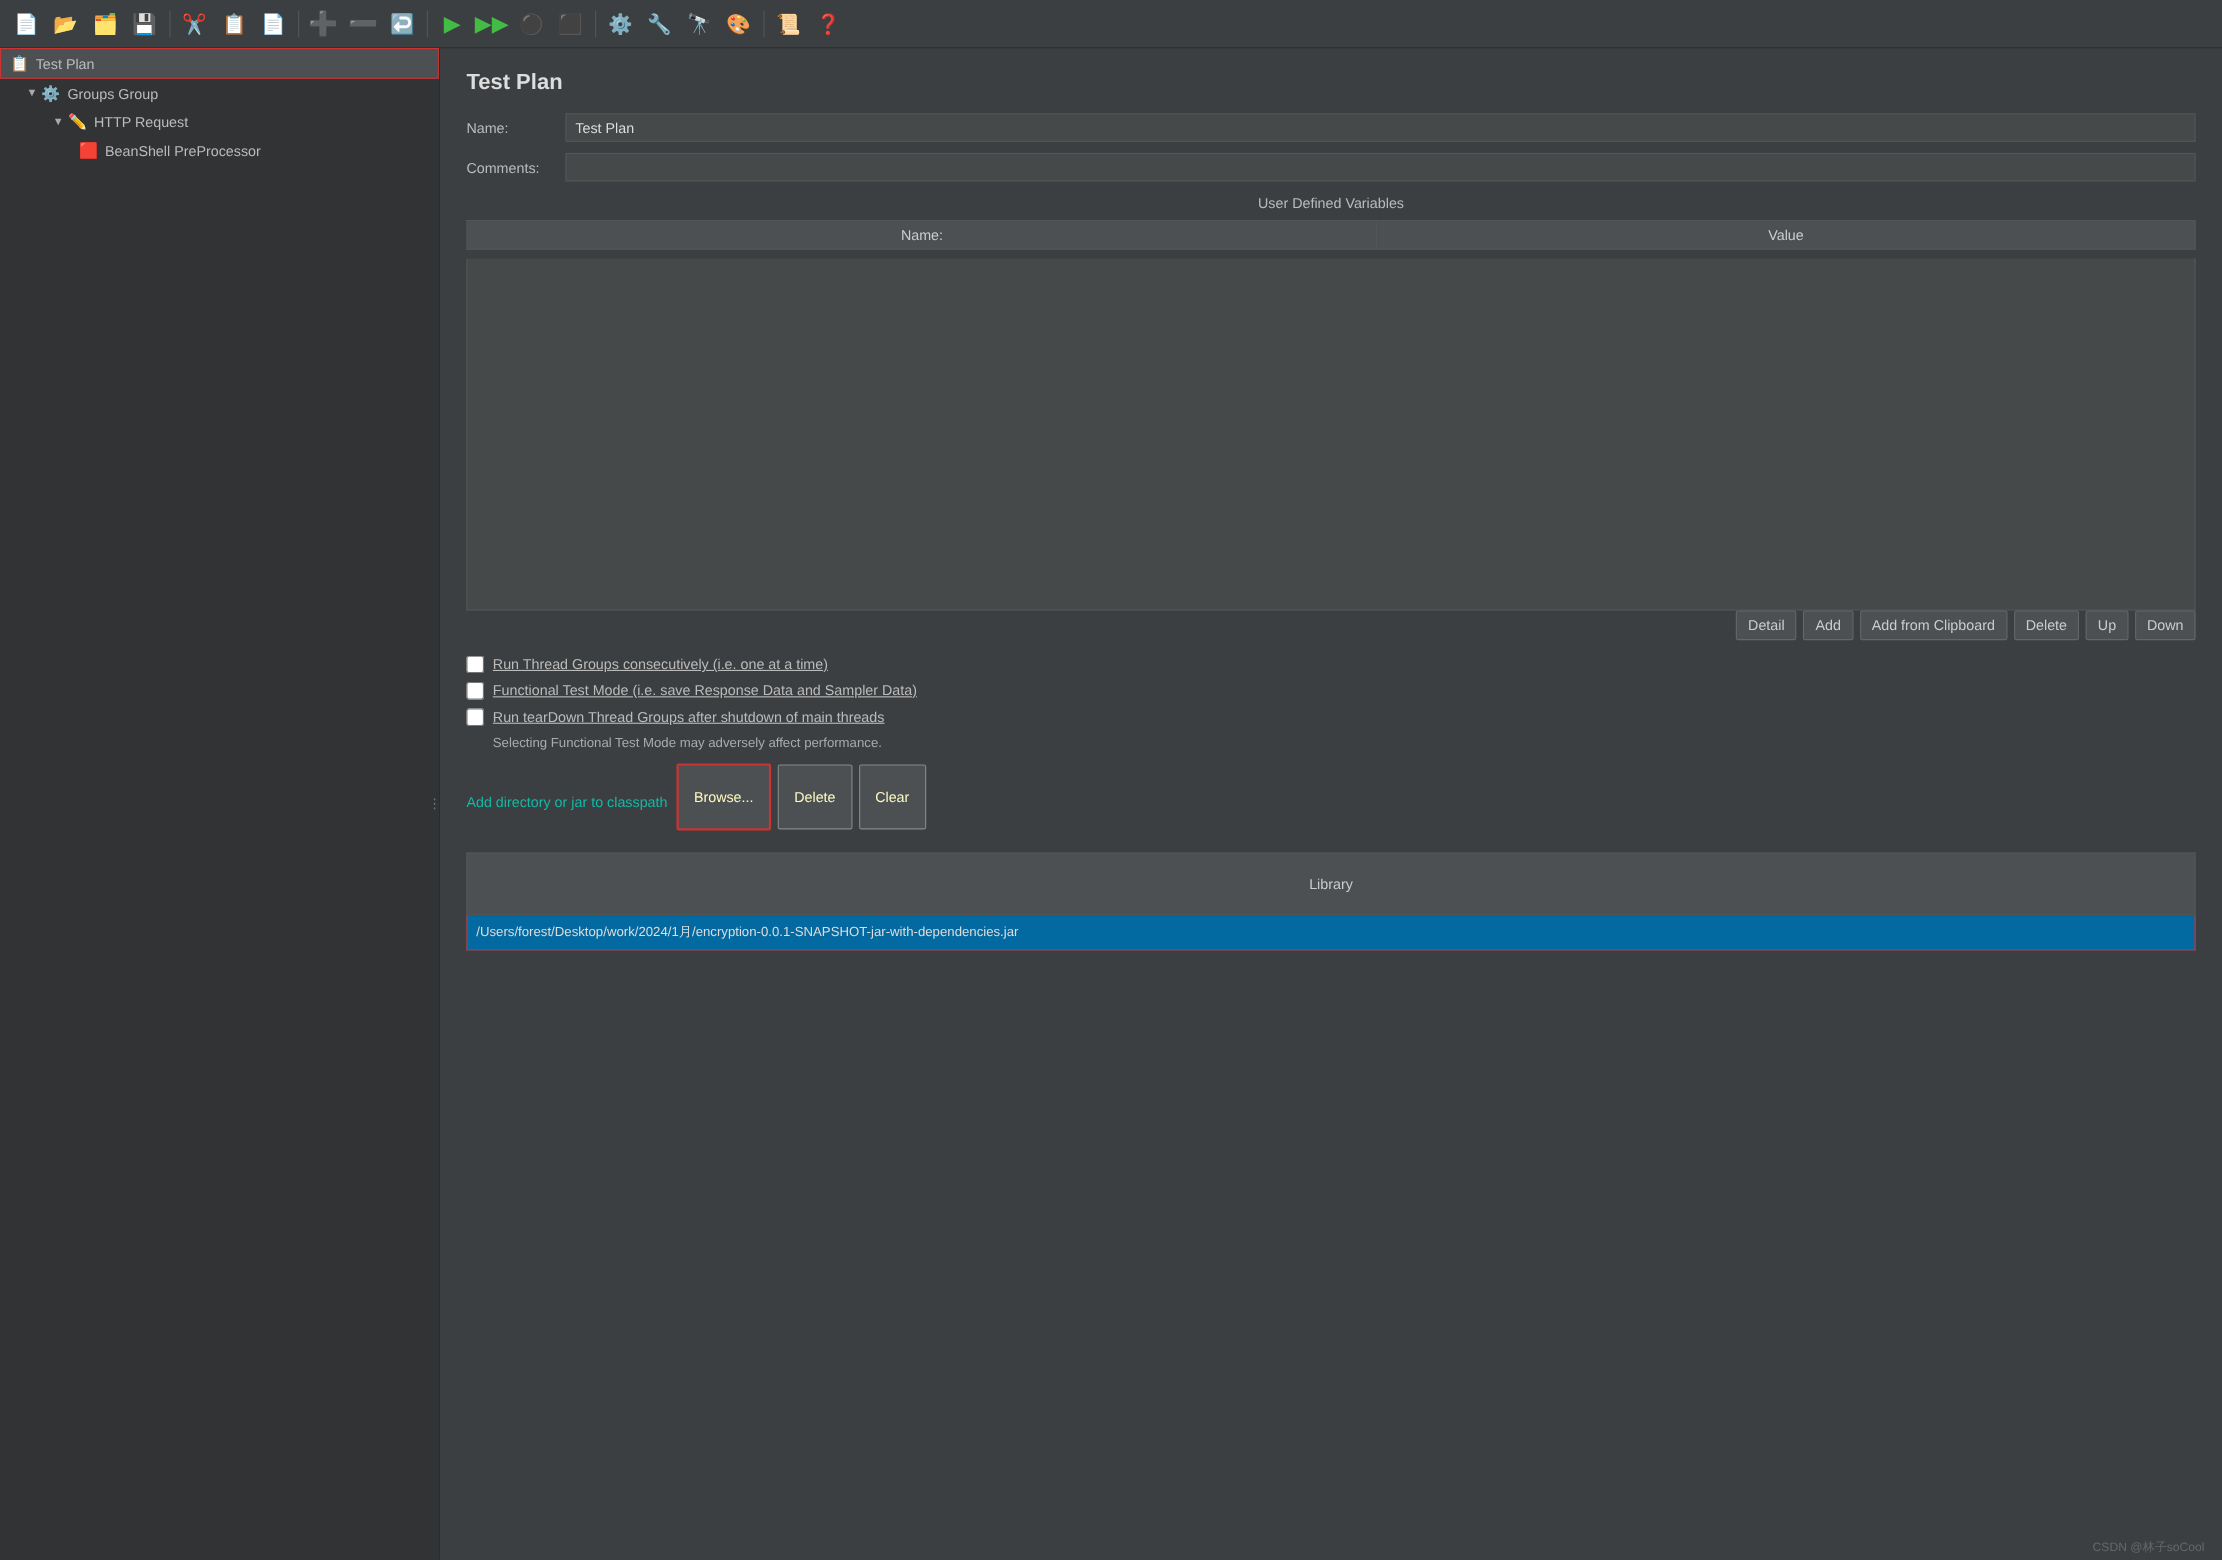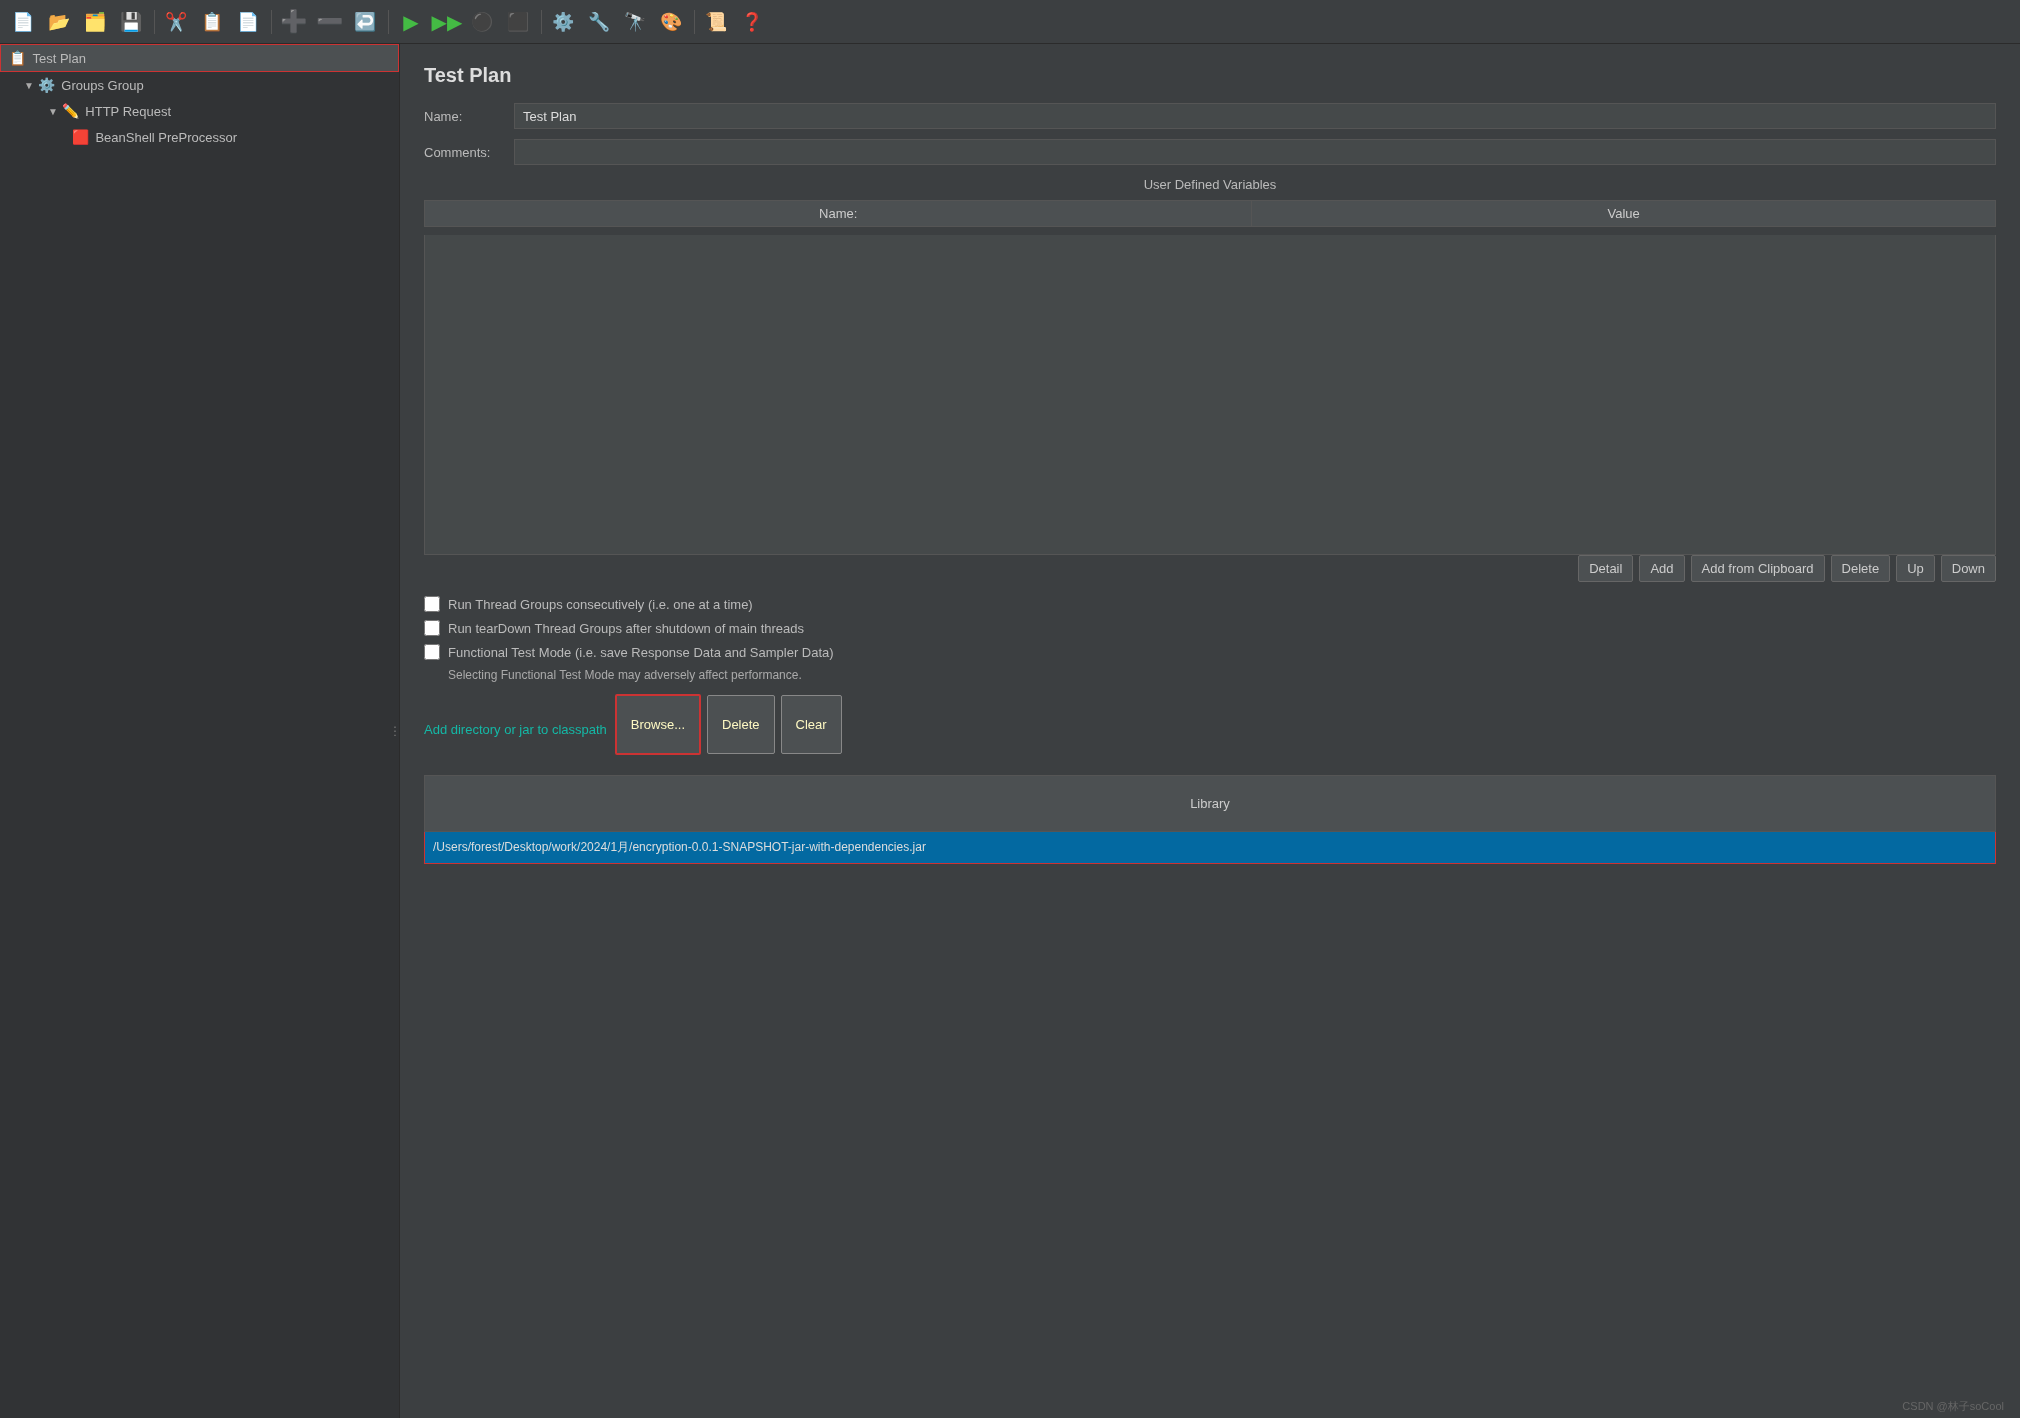--- a/index.html
+++ b/index.html
@@ -176,23 +176,24 @@
       color: #cccccc;
       padding: 5px 10px;
       cursor: pointer;
       font-size: 13px;
       border-radius: 2px;
     }
 
     
     .checkbox-row {
       display: flex;
-      align-items: center;
+      align-items: flex-start;
       margin-bottom: 8px;
       gap: 8px;
+      text-decoration: underline;
     }
     .checkbox-row input[type=checkbox] {
       width: 16px;
       height: 16px;
       accent-color: #4a9eff;
     }
 
     .note-text {
       color: #aaaaaa;
       font-size: 12px;
@@ -358,27 +359,27 @@
       <button class="action-btn">Up</button>
       <button class="action-btn">Down</button>
     </div>
 
     <div class="checkbox-row">
       <input type="checkbox" id="run-consecutive" style="">
       <label for="run-consecutive">Run Thread Groups consecutively (i.e. one at a time)</label>
     </div>
 
     <div class="checkbox-row">
+      <input type="checkbox" id="functional-test" style="">
+      <label for="functional-test">Functional Test Mode (i.e. save Response Data and Sampler Data)</label>
+    </div>
+
+    <div class="checkbox-row">
       <input type="checkbox" id="run-teardown" style="">
       <label for="run-teardown">Run tearDown Thread Groups after shutdown of main threads</label>
-    </div>
-
-    <div class="checkbox-row">
-      <input type="checkbox" id="functional-test" style="">
-      <label for="functional-test">Functional Test Mode (i.e. save Response Data and Sampler Data)</label>
     </div>
 
     <div class="note-text">Selecting Functional Test Mode may adversely affect performance.</div>
 
     <div class="classpath-row">
       <span class="classpath-label">Add directory or jar to classpath</span>
       <div class="classpath-buttons">
         <button class="classpath-btn highlighted">Browse...</button>
         <button class="classpath-btn">Delete</button>
         <button class="classpath-btn">Clear</button>

